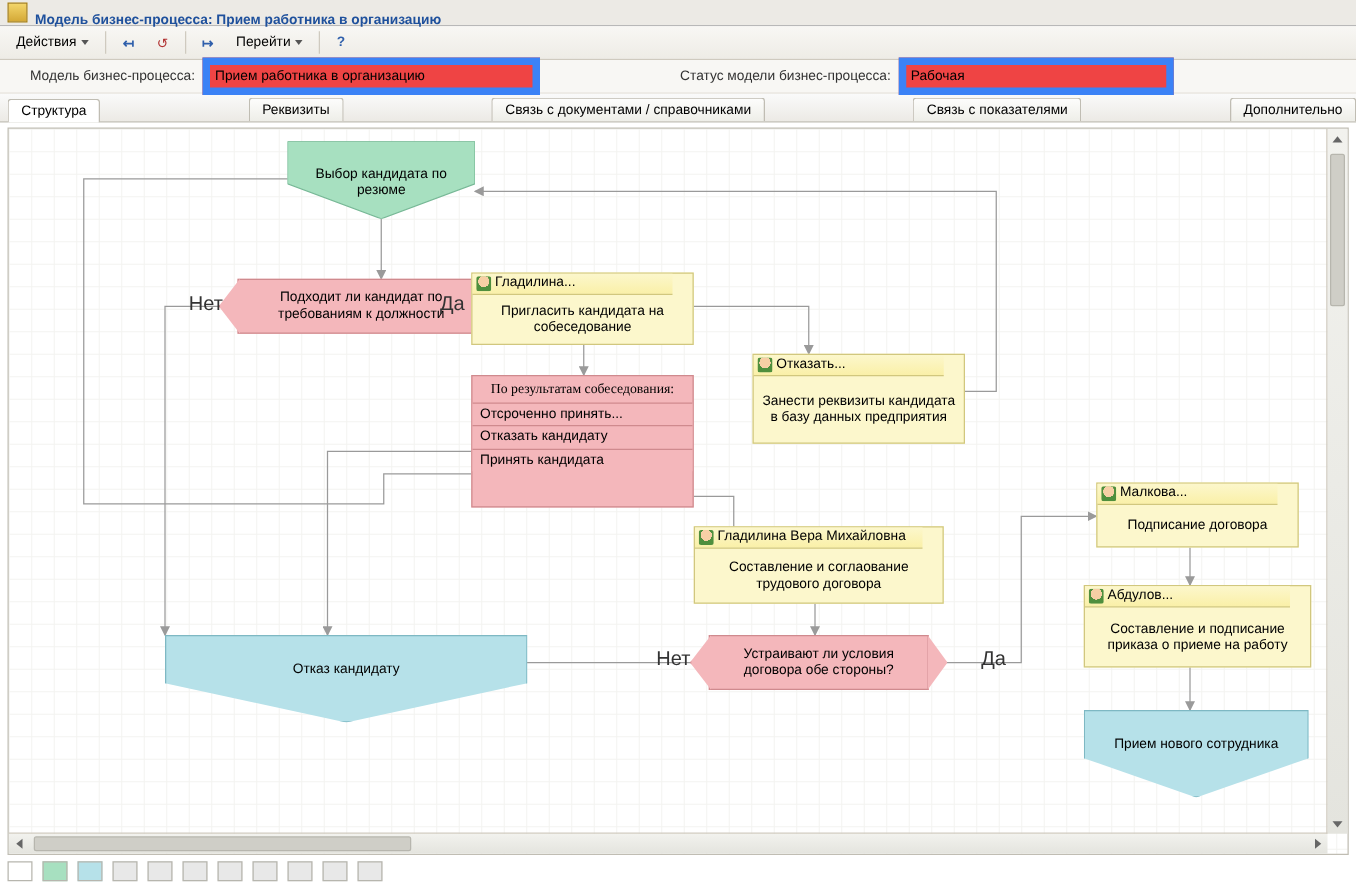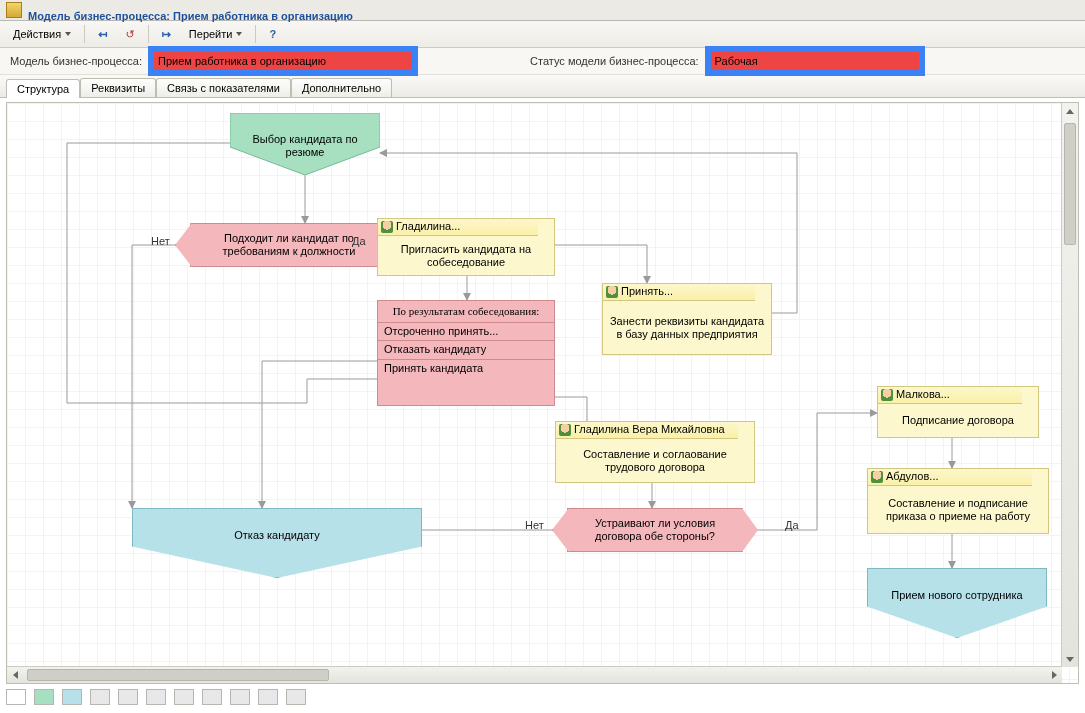--- a/index.html
+++ b/index.html
@@ -64,40 +64,41 @@
     width:0;height:0;
     border-left:3px solid transparent;
     border-right:3px solid transparent;
     border-top:4px solid #555;
     margin-left:2px;
   }
   .fieldrow {
     height: 26px;
     display: flex;
     align-items: center;
-    padding: 0 10px;
+    padding: 0 24px;
     gap: 6px;
     background:#f8f7f4;
     border-bottom:1px solid #e3e0d8;
   }
   .fieldrow label { color:#333; }
   .fieldrow input[type=text] {
     height: 18px;
     border: 6px solid #3b82f6;
     padding: 0 4px;
     font: inherit;
     background: #ef4444;
   }
   .tabs {
     height: 22px;
     background: linear-gradient(#fafafa,#eceae5);
     border-bottom: 1px solid #c0bdb3;
     display: flex;
     align-items: flex-end;
     padding-left: 6px;
+    justify-content: space-between;
   }
   .tab {
     padding: 3px 10px;
     border: 1px solid #c0bdb3;
     border-bottom: none;
     background: linear-gradient(#fdfdfc,#eeeee8);
     margin-right: 0px;
     border-radius: 3px 3px 0 0;
     cursor: pointer;
   }
@@ -214,21 +215,21 @@
   .terminal {
     width: 220px; height: 70px;
     background:#b6e1e9;
     border:1px solid #7eb8c3;
     clip-path: polygon(0 0, 100% 0, 100% 55%, 50% 100%, 0 55%);
     padding-bottom:18px;
   }
 
   .edge-label {
     position:absolute;
-    font-size:11px;
+    font-size:16px;
     color:#333;
     background: transparent;
   }
 
   .palette {
     position:absolute;
     left:6px; bottom:6px;
     height:20px;
     display:flex;
     align-items:center;
@@ -280,20 +281,21 @@
     <label>Модель бизнес-процесса:</label>
     <input type="text" style="width: 250px;" value="Прием работника в организацию">
     <div style="flex:0 0 100px"></div>
     <label>Статус модели бизнес-процесса:</label>
     <input type="text" style="width: 200px;" value="Рабочая">
   </div>
 
   <div class="tabs">
     <div class="tab active">Структура</div>
     <div class="tab">Реквизиты</div>
+    <div class="tab">Связь с документами / справочниками</div>
     <div class="tab">Связь с показателями</div>
     <div class="tab">Дополнительно</div>
   </div>
 
   <div class="canvas-wrap">
 
     <svg class="arrows">
       <defs>
         <marker id="ah" markerWidth="8" markerHeight="8" refX="7" refY="4" orient="auto">
           <path d="M0,0 L8,4 L0,8 z" fill="#9a9a9a"></path>
@@ -397,21 +399,21 @@
     <div class="shape switch" style="left:370px; top:197px; width:178px; height:106px; flex-direction:column; align-items:stretch; justify-content:flex-start;">
       <div class="sw-title">По результатам собеседования:</div>
       <div class="sw-row">Отсроченно принять...</div>
       <div class="sw-row">Отказать кандидату</div>
       <div class="sw-row">Принять кандидата</div>
     </div>
 
     <div class="shape task" style="left:595px; top:180px; width:170px; height:72px">
       <div class="header">
         <span class="pic"></span>
-        <span>Принять...</span>
+        <span>Отказать...</span>
       </div>
       <div class="body">Занести реквизиты кандидата в базу данных предприятия</div>
     </div>
 
     <div class="shape task" style="left:548px; top:318px; width:200px; height:62px">
       <div class="header">
         <span class="pic"></span>
         <span>Гладилина Вера Михайловна</span>
       </div>
       <div class="body">Составление и соглаование трудового договора</div>

